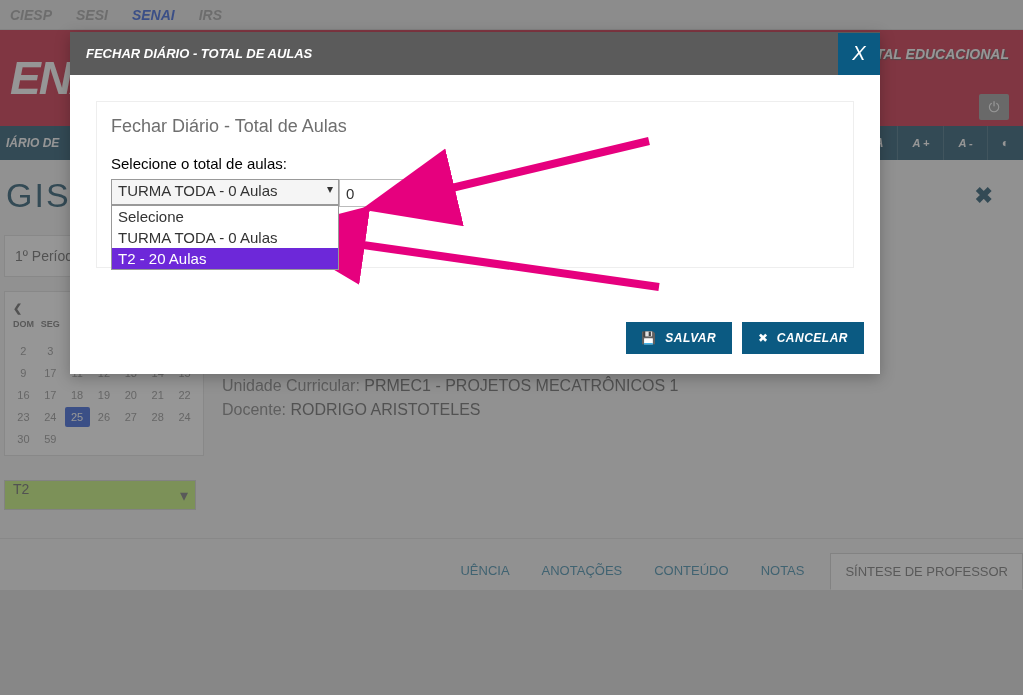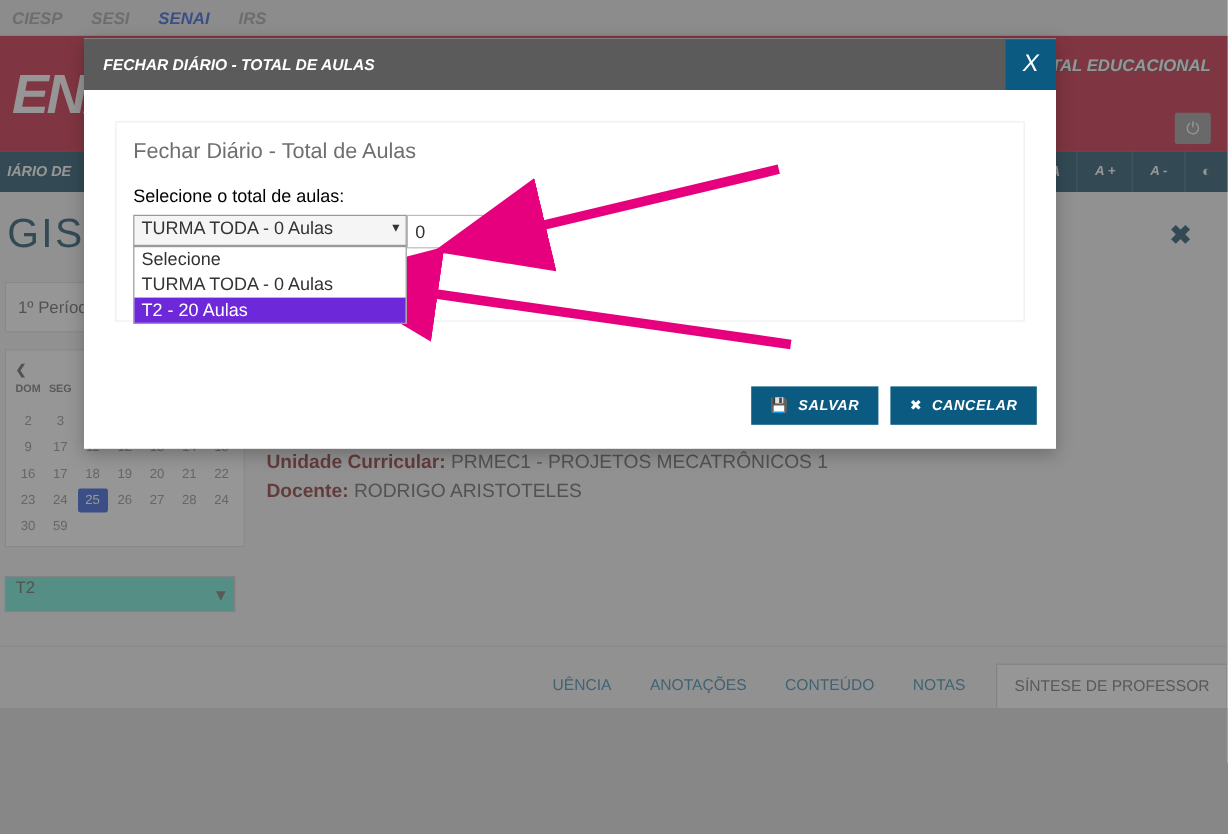--- a/index.html
+++ b/index.html
@@ -32,26 +32,26 @@
     .rightcol { flex:1; color:#6f6f6f;}
 
     .periodobox { border:1px solid #ddd; background:#fff; padding:12px 10px; margin-bottom:14px; color:#555; font-size:14px;}
     .calwrap { border:1px solid #ddd; background:#fff; padding:6px; margin-bottom:24px;}
     .calhead { display:flex; justify-content:space-between; align-items:center; font-weight:700; font-size:11px; color:#555; padding:4px 2px;}
     .calgrid { display:grid; grid-template-columns:repeat(7, 1fr); gap:2px; font-size:11px; color:#888;}
     .calgrid .dow { font-weight:700; font-size:9px; color:#666; text-align:center;}
     .calgrid .d { text-align:center; padding:4px 0;}
     .calgrid .d.today { background:#1d4ed8; color:#fff; border-radius:2px;}
 
-    .turmaselect { width:192px; height:30px; border:1px solid #ccc; background:#5eead4; color:#555; font-size:14px; padding:0 8px; appearance:none; position:relative;}
+    .turmaselect { width:192px; height:30px; border:1px solid #ccc; background:#bef264; color:#555; font-size:14px; padding:0 8px; appearance:none; position:relative;}
     .selectwrap { position:relative; width:192px;}
     .selectwrap::after { content:"▾"; position:absolute; right:8px; top:6px; color:#666; pointer-events:none;}
 
     .rightcol .infol { font-size:16px; color:#555; font-weight:300; margin-bottom:6px;}
-    .rightcol .infol .lbl { color:#7f1d1d; font-weight:700;}
+    .rightcol .infol .lbl { color:#737373; font-weight:400;}
 
     
     .tabsrow { display:flex; gap:20px; margin-top:28px; border-top:1px solid #ddd; padding-top:14px; font-size:13px; color:#2a7fa3;justify-content:flex-end;}
     .tabsrow .tab { padding:10px 6px; cursor:pointer;}
     .tabsrow .tab.active { border:1px solid #ccc; border-bottom:1px solid #fff; color:#666; background:#fff; padding:10px 14px;}
 
     
     .dim { position:absolute; inset:0; background:rgba(80,80,80,0.6);}
 
     

